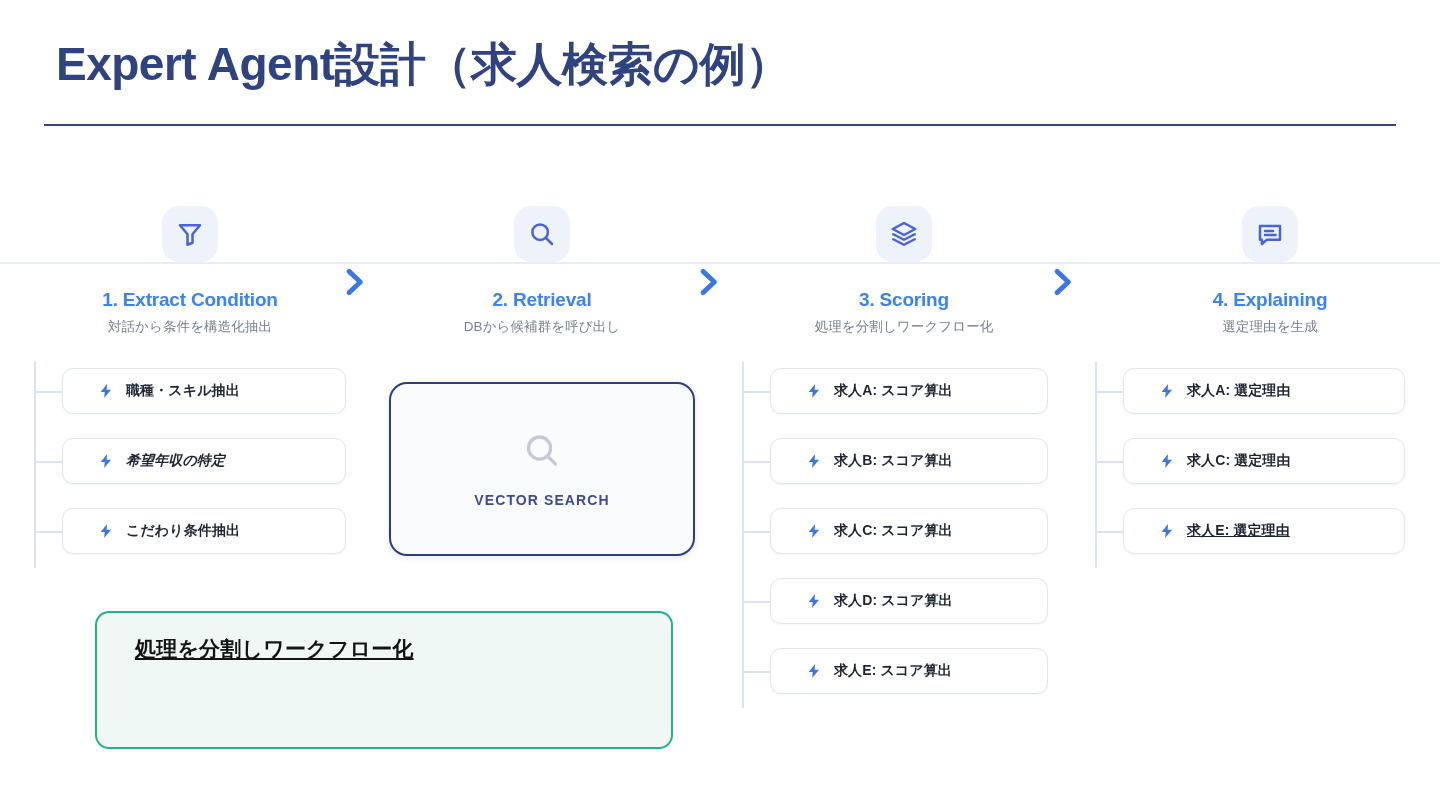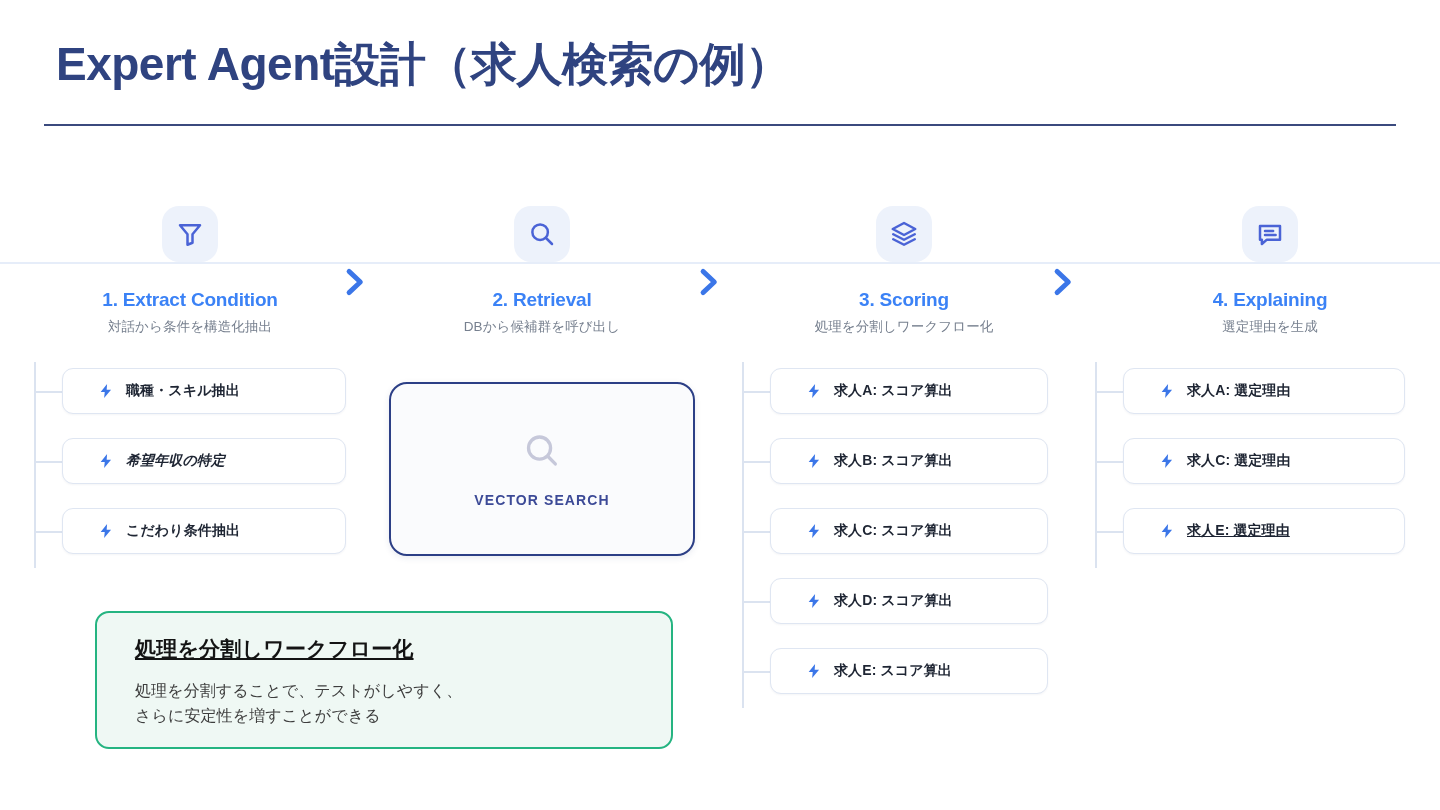--- a/index.html
+++ b/index.html
@@ -387,17 +387,13 @@
   <div class="task-card" style="top:146px;text-decoration:underline;">
     <svg class="bolt-icon" width="16" height="18" viewBox="0 0 24 24" fill="#3b76e8">
         <path d="M13.6 1.5 4 13.4h6.1L9.2 22.5 19.6 10h-6.6z"></path>
       </svg>
     <span class="task-label">求人E: 選定理由</span>
   </div>
 </div>
 
 <div class="callout">
   <div class="callout-title">処理を分割しワークフロー化</div>
-  <div class="callout-body">
-    <div>処理を分割することで、テストがしやすく、</div>
-    <div>さらに安定性を増すことができる</div>
-  </div>
 </div>
 
 </body></html>

